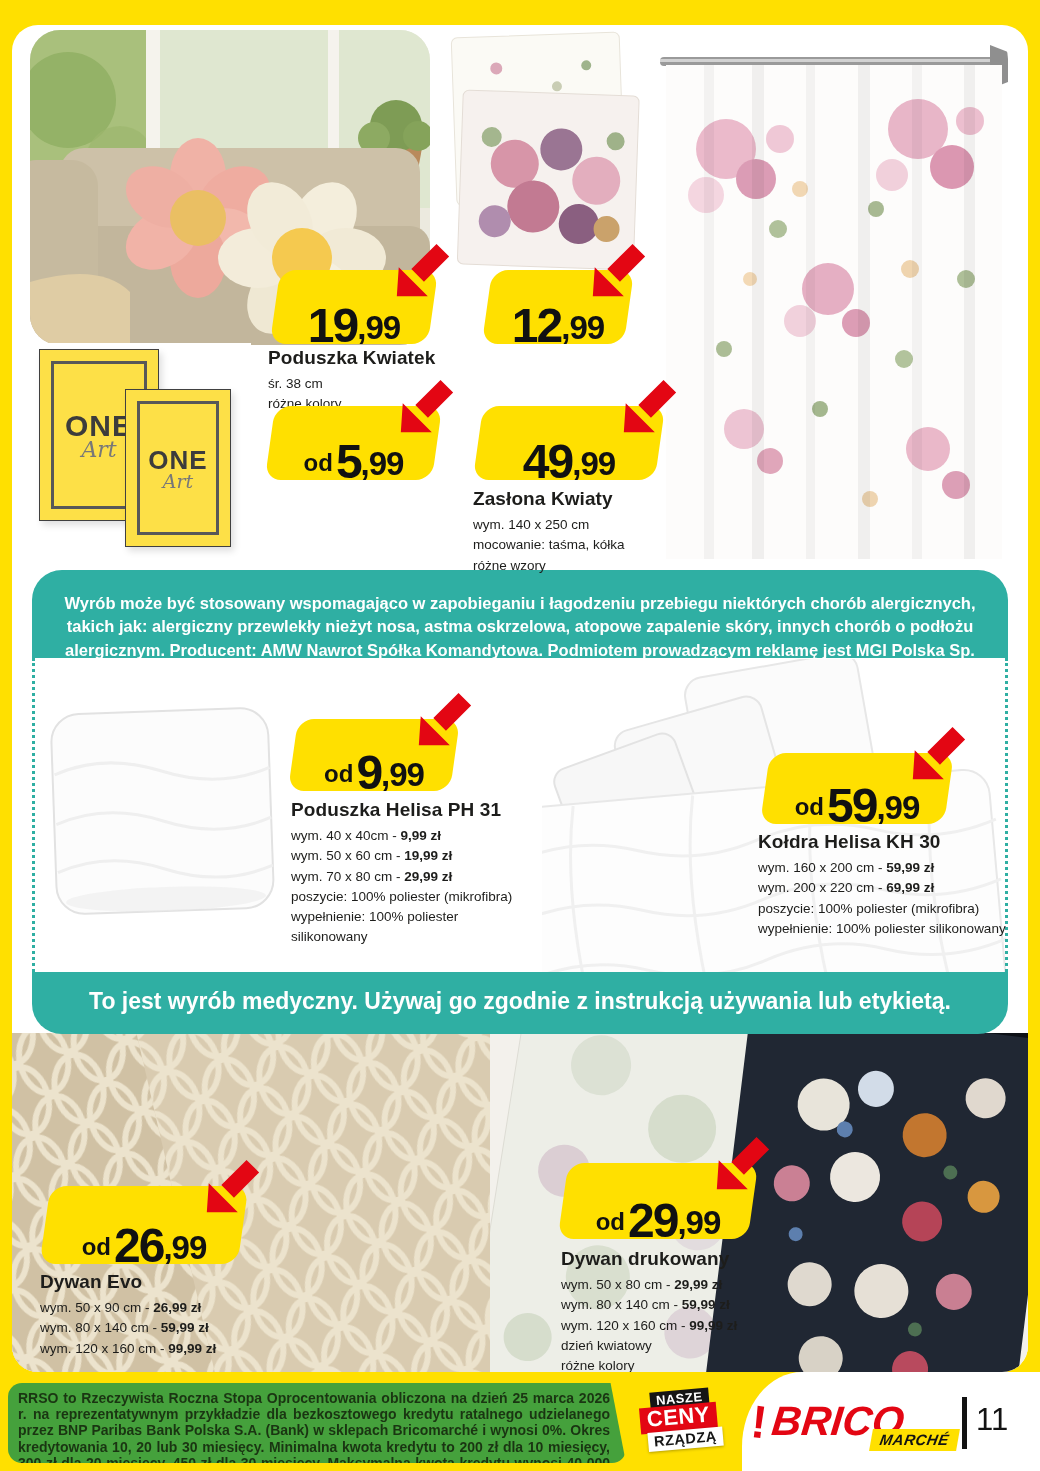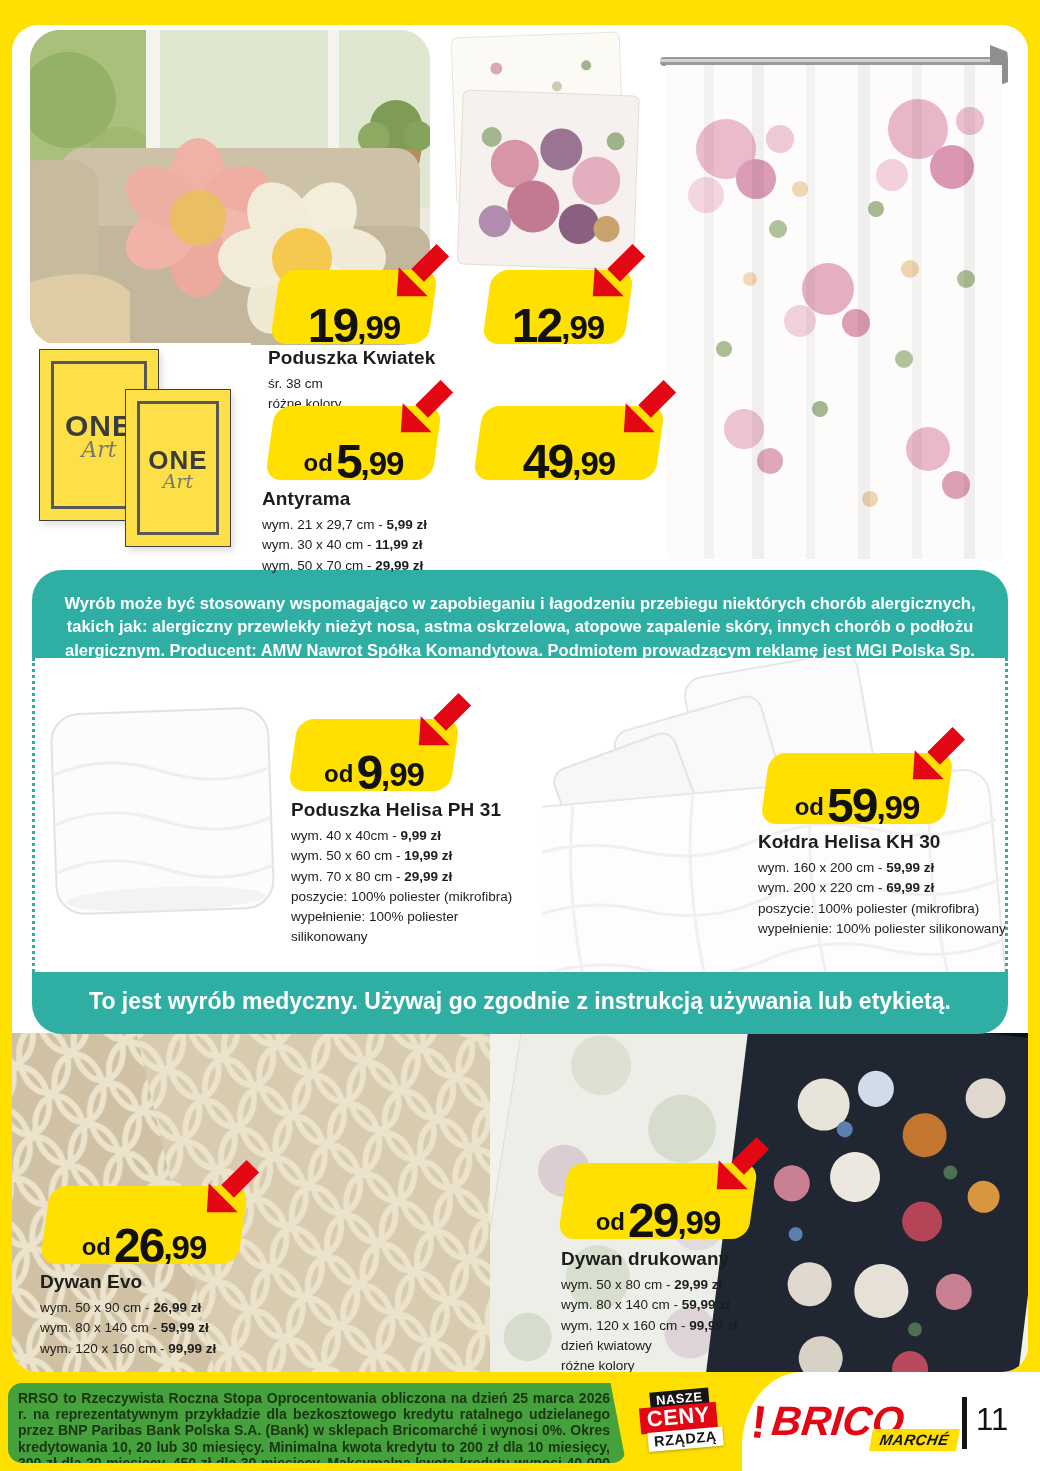--- a/index.html
+++ b/index.html
@@ -241,37 +241,37 @@
       <div class="badge-bg"></div>
       <div class="badge-in">
         <span class="od">od</span>
         <span class="int">5</span>
         <span class="dec">,99</span>
       </div>
       <svg class="arrow" viewBox="0 0 64 64">
         <path d="M21 30 L47 4 L60 17 L34 43 Z M6 58 L8 28 L38 58 Z" fill="#E30613"></path>
         </svg>
     </div>
-    <div class="prod" style="left:250px;top:463px;width:230px;">
-      <div class="name">Antyrama</div>
-      <div class="line"><span>wym. 21 x 29,7 cm - </span><b>5,99 zł</b></div>
-      <div class="line"><span>wym. 30 x 40 cm - </span><b>11,99 zł</b></div>
-      <div class="line"><span>wym. 50 x 70 cm - </span><b>29,99 zł</b></div>
-    </div>
 
     <div class="badge" style="left:466px;top:381px;width:182px;height:74px;">
       <div class="badge-bg"></div>
       <div class="badge-in">
 
         <span class="int">49</span>
         <span class="dec">,99</span>
       </div>
       <svg class="arrow" viewBox="0 0 64 64">
         <path d="M21 30 L47 4 L60 17 L34 43 Z M6 58 L8 28 L38 58 Z" fill="#E30613"></path>
         </svg>
+    </div>
+    <div class="prod" style="left:461px;top:463px;width:220px;">
+      <div class="name">Zasłona Kwiaty</div>
+      <div class="line"><span>wym. 140 x 250 cm</span><b></b></div>
+      <div class="line"><span>mocowanie: taśma, kółka</span><b></b></div>
+      <div class="line"><span>różne wzory</span><b></b></div>
     </div>
 
     <div class="dashed-box"></div>
     <div class="banner banner-allergy">Wyrób może być stosowany wspomagająco w zapobieganiu i łagodzeniu przebiegu niektórych chorób alergicznych, takich jak: alergiczny przewlekły nieżyt nosa, astma oskrzelowa, atopowe zapalenie skóry, innych chorób o podłożu alergicznym. Producent: AMW Nawrot Spółka Komandytowa. Podmiotem prowadzącym reklamę jest MGI Polska Sp. z o.o.</div>
     <div class="banner banner-medical">To jest wyrób medyczny. Używaj go zgodnie z instrukcją używania lub etykietą.</div>
 
     <div class="photo" style="left:34px;top:676px;width:235px;height:226px;">
       <svg width="235" height="226" viewBox="0 0 235 226">
         <g transform="rotate(-2 117 113)">
           <rect x="8" y="10" width="217" height="200" rx="28" fill="#fcfcfc" stroke="#e2e2e2" stroke-width="2"></rect>

